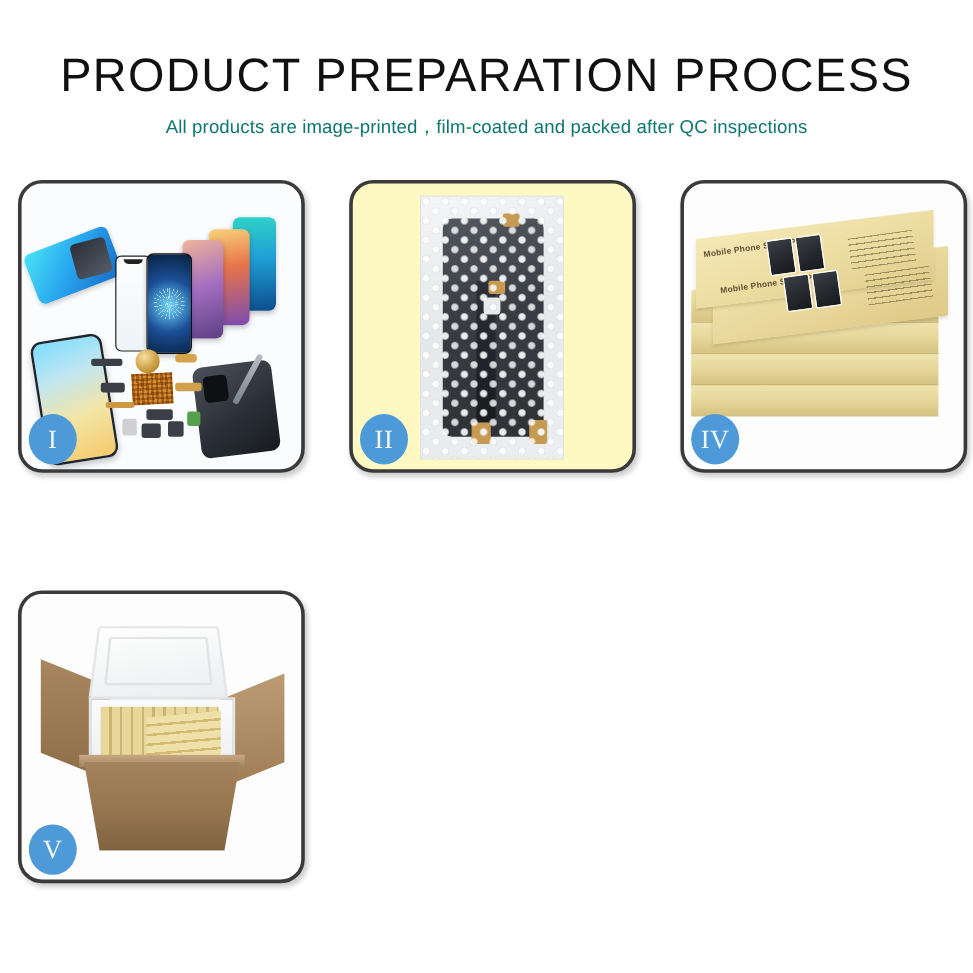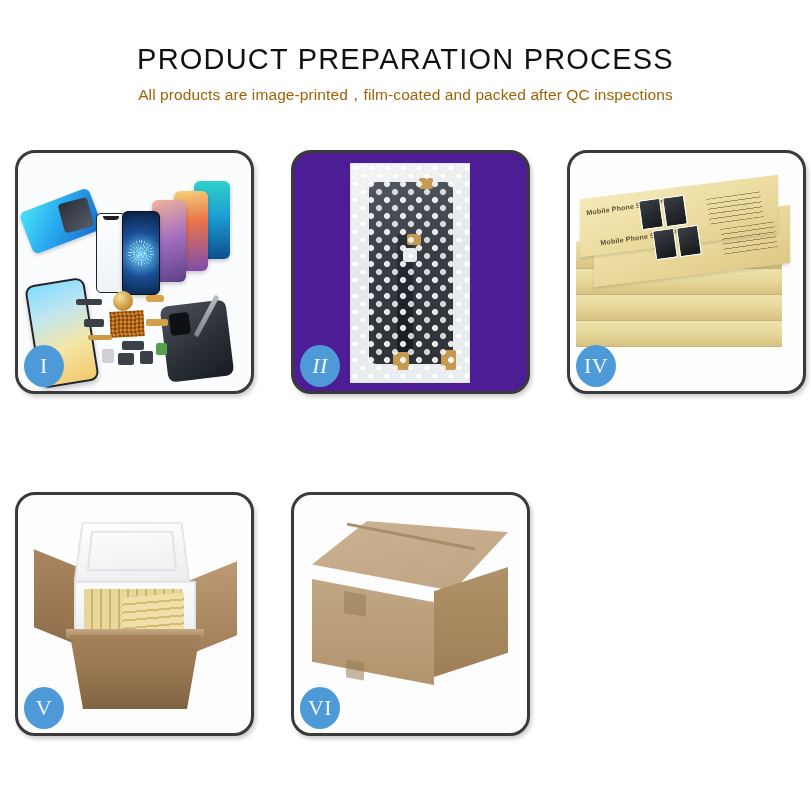--- a/index.html
+++ b/index.html
@@ -18,33 +18,33 @@
   
   .header {
     position: absolute;
     top: 0; left: 0;
     width: 811px;
     text-align: center;
   }
   .page-title {
     margin: 0;
     padding-top: 44px;
-    font-size: 29px;
+    font-size: 39px;
     font-weight: 400;
     letter-spacing: 1.2px;
     color: #111111;
     line-height: 1.05;
     white-space: nowrap;
   }
   .page-subtitle {
     margin: 0;
     padding-top: 11px;
     font-size: 15.5px;
     font-weight: 400;
-    color: #a16207;
+    color: #0f766e;
     letter-spacing: 0.1px;
     white-space: nowrap;
   }
 
   
   .grid {
     position: absolute;
     top: 150px;
     left: 15px;
     width: 786px;
@@ -186,21 +186,21 @@
   .c1 .b8  { left: 100px; top: 200px; width: 16px; height: 12px; }
   .c1 .b9  { left: 122px; top: 198px; width: 13px; height: 13px; }
   .c1 .b10 { left: 138px; top: 190px; width: 11px; height: 12px; background:#55a04c;}
   .c1 .tweezer {
     position: absolute; left: 186px; top: 140px;
     width: 5px; height: 46px; background: linear-gradient(180deg,#b9bec6,#7d838d);
     transform: rotate(28deg); border-radius: 2px;
   }
 
   
-  .c2 { background: #4c1d95; font-style: italic; }
+  .c2 { background: #fef9c3; }
   .c2 .bag {
     position: absolute; left: 56px; top: 10px;
     width: 118px; height: 218px;
     background: linear-gradient(160deg,#f4f6f7 0%,#e4e8ea 45%,#eceff1 100%);
     border: 1px solid #dfe3e5;
   }
   .c2 .bubbles {
     position: absolute; inset: 0;
     background-image:
       radial-gradient(circle at 4px 4px, rgba(255,255,255,.95) 2.6px, rgba(180,188,195,.45) 3.2px, transparent 3.6px),
@@ -509,25 +509,14 @@
       <div class="foam-lid"></div>
       <div class="foam-body"></div>
       <div class="inner"></div>
       <div class="inner2"></div>
       <div class="carton-rim"></div>
       <div class="carton"></div>
     </div>
     <div class="badge">V</div>
   </div>
 
-  <div class="card c6">
-    <div class="card-photo">
-      <div class="top"></div>
-      <div class="seam"></div>
-      <div class="front"></div>
-      <div class="side"></div>
-      <div class="tape-piece tp1"></div>
-      <div class="tape-piece tp2"></div>
-    </div>
-    <div class="badge">VI</div>
-  </div>
 
 </div>
 
 </body></html>

